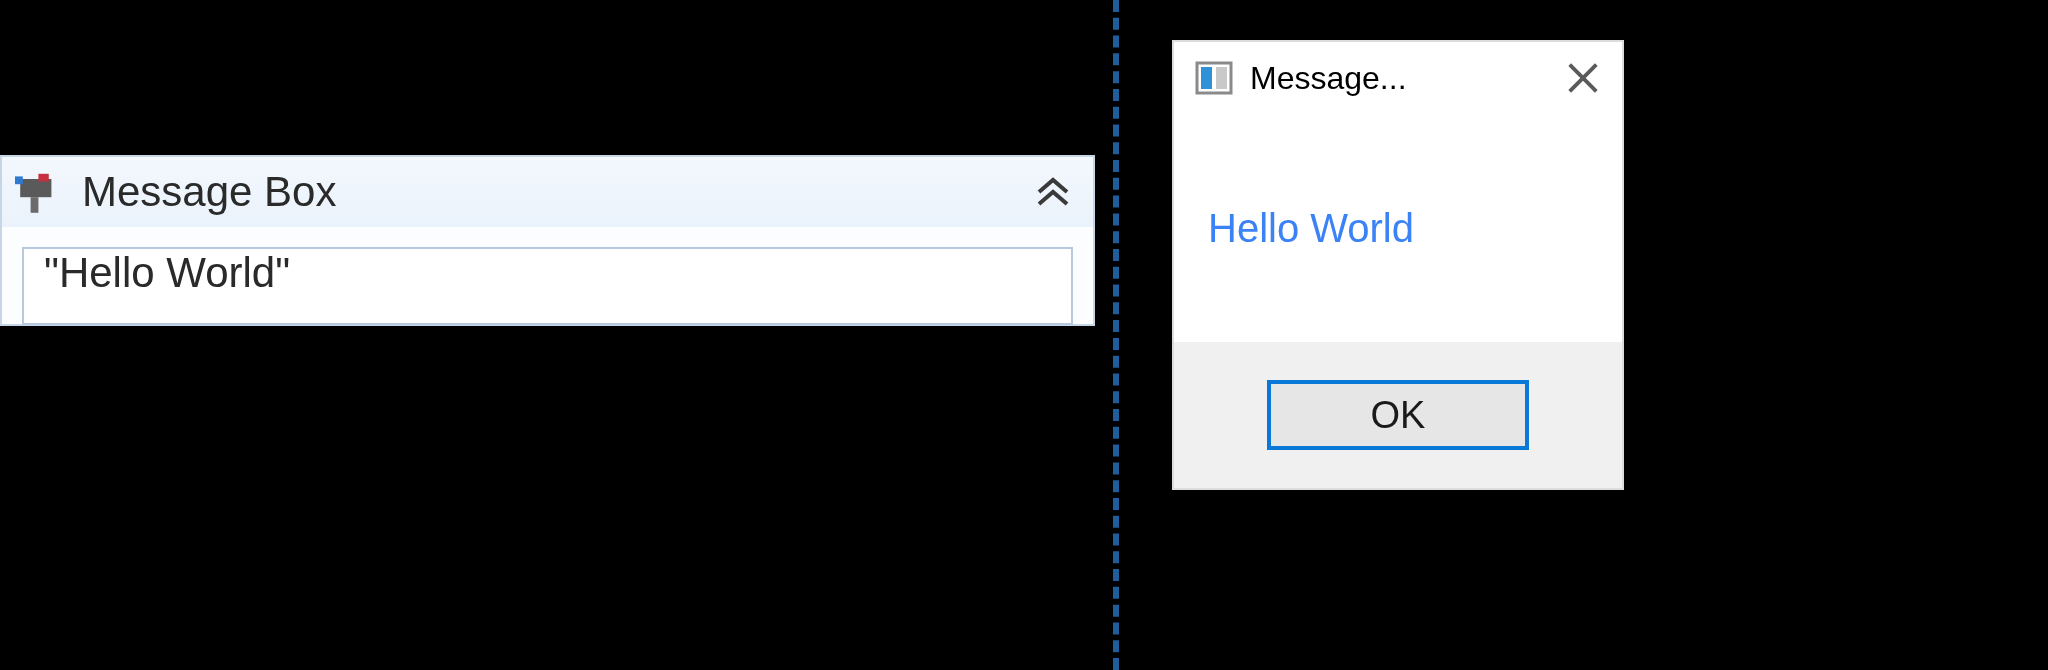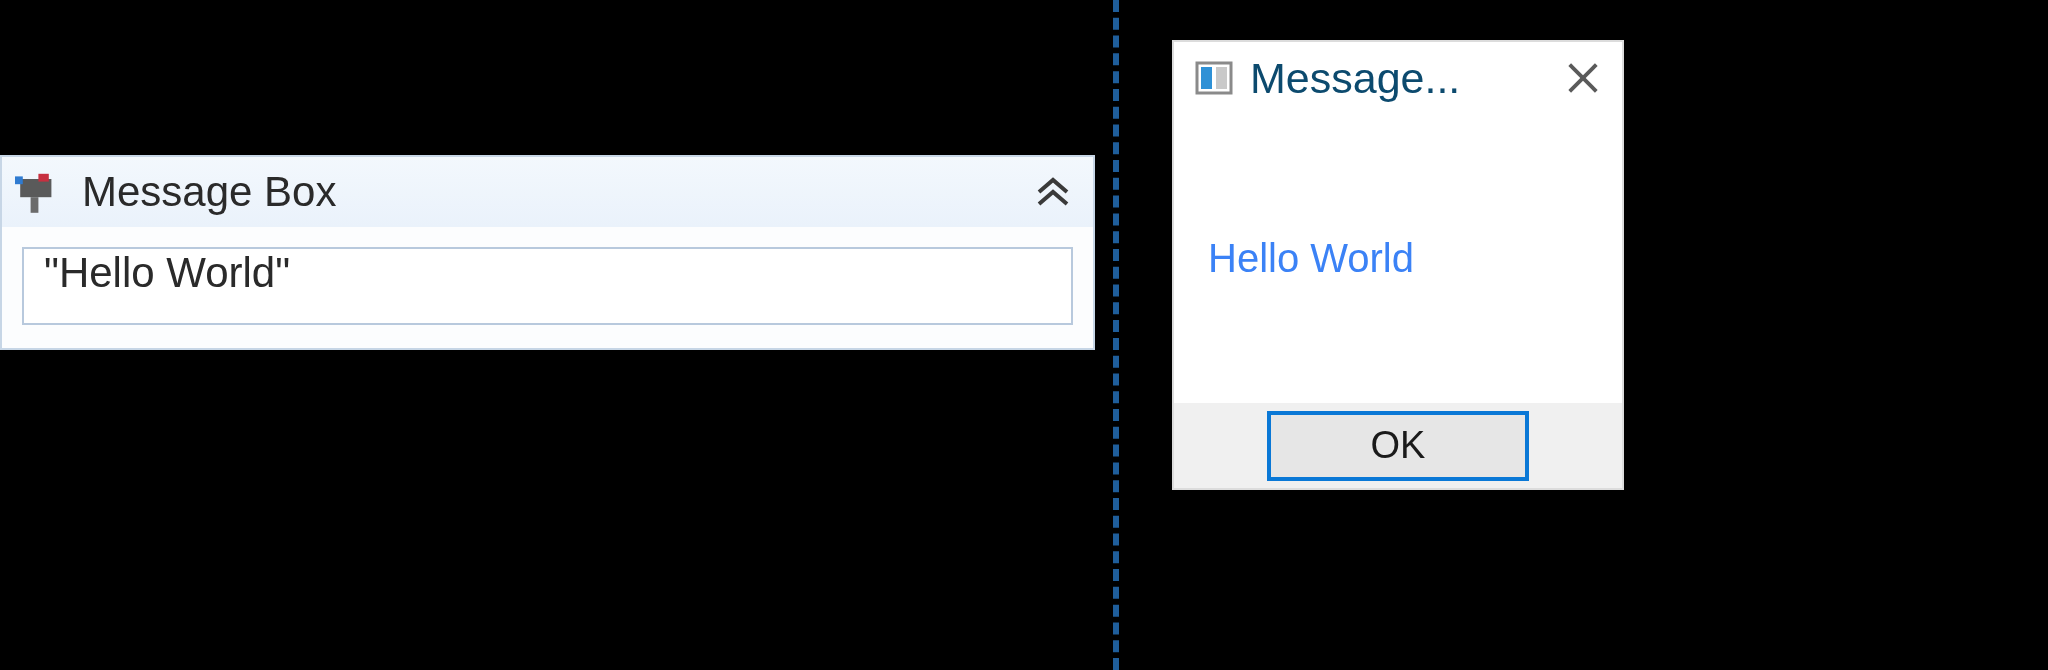--- a/index.html
+++ b/index.html
@@ -11,21 +11,21 @@
       font-family: "Segoe UI", Arial, sans-serif;
       overflow: hidden;
     }
 
     
     .activity-card {
       position: absolute;
       left: 0;
       top: 155px;
       width: 1095px;
-      height: 195px;
+      height: 171px;
       background: #fcfdfe;
       border: 2px solid #c7d6e6;
     }
     .activity-titlebar {
       display: flex;
       align-items: center;
       height: 70px;
       padding: 0 18px 0 10px;
       background: linear-gradient(#f3f8fd, #eaf2fb);
     }
@@ -97,22 +97,22 @@
     .dialog-app-icon {
       width: 44px;
       height: 44px;
       flex: 0 0 auto;
       display: flex;
       align-items: center;
       justify-content: center;
     }
     .dialog-title {
       flex: 1 1 auto;
-      font-size: 43px;
-      color: #0c4a6e;
+      font-size: 32px;
+      color: #000000;
       padding-left: 14px;
       white-space: nowrap;
       overflow: hidden;
     }
     .dialog-close {
       flex: 0 0 auto;
       width: 50px;
       height: 50px;
       display: flex;
       align-items: center;
@@ -123,21 +123,21 @@
       flex: 1 1 auto;
       display: flex;
       align-items: center;
       padding: 0 34px;
     }
     .dialog-text {
       font-size: 40px;
       color: #3b82f6;
     }
     .dialog-footer {
-      height: 85px;
+      height: 146px;
       background: #f0f0f0;
       display: flex;
       align-items: center;
       justify-content: center;
     }
     .ok-button {
       width: 262px;
       height: 70px;
       background: #e6e6e6;
       border: 4px solid #0a78d6;

